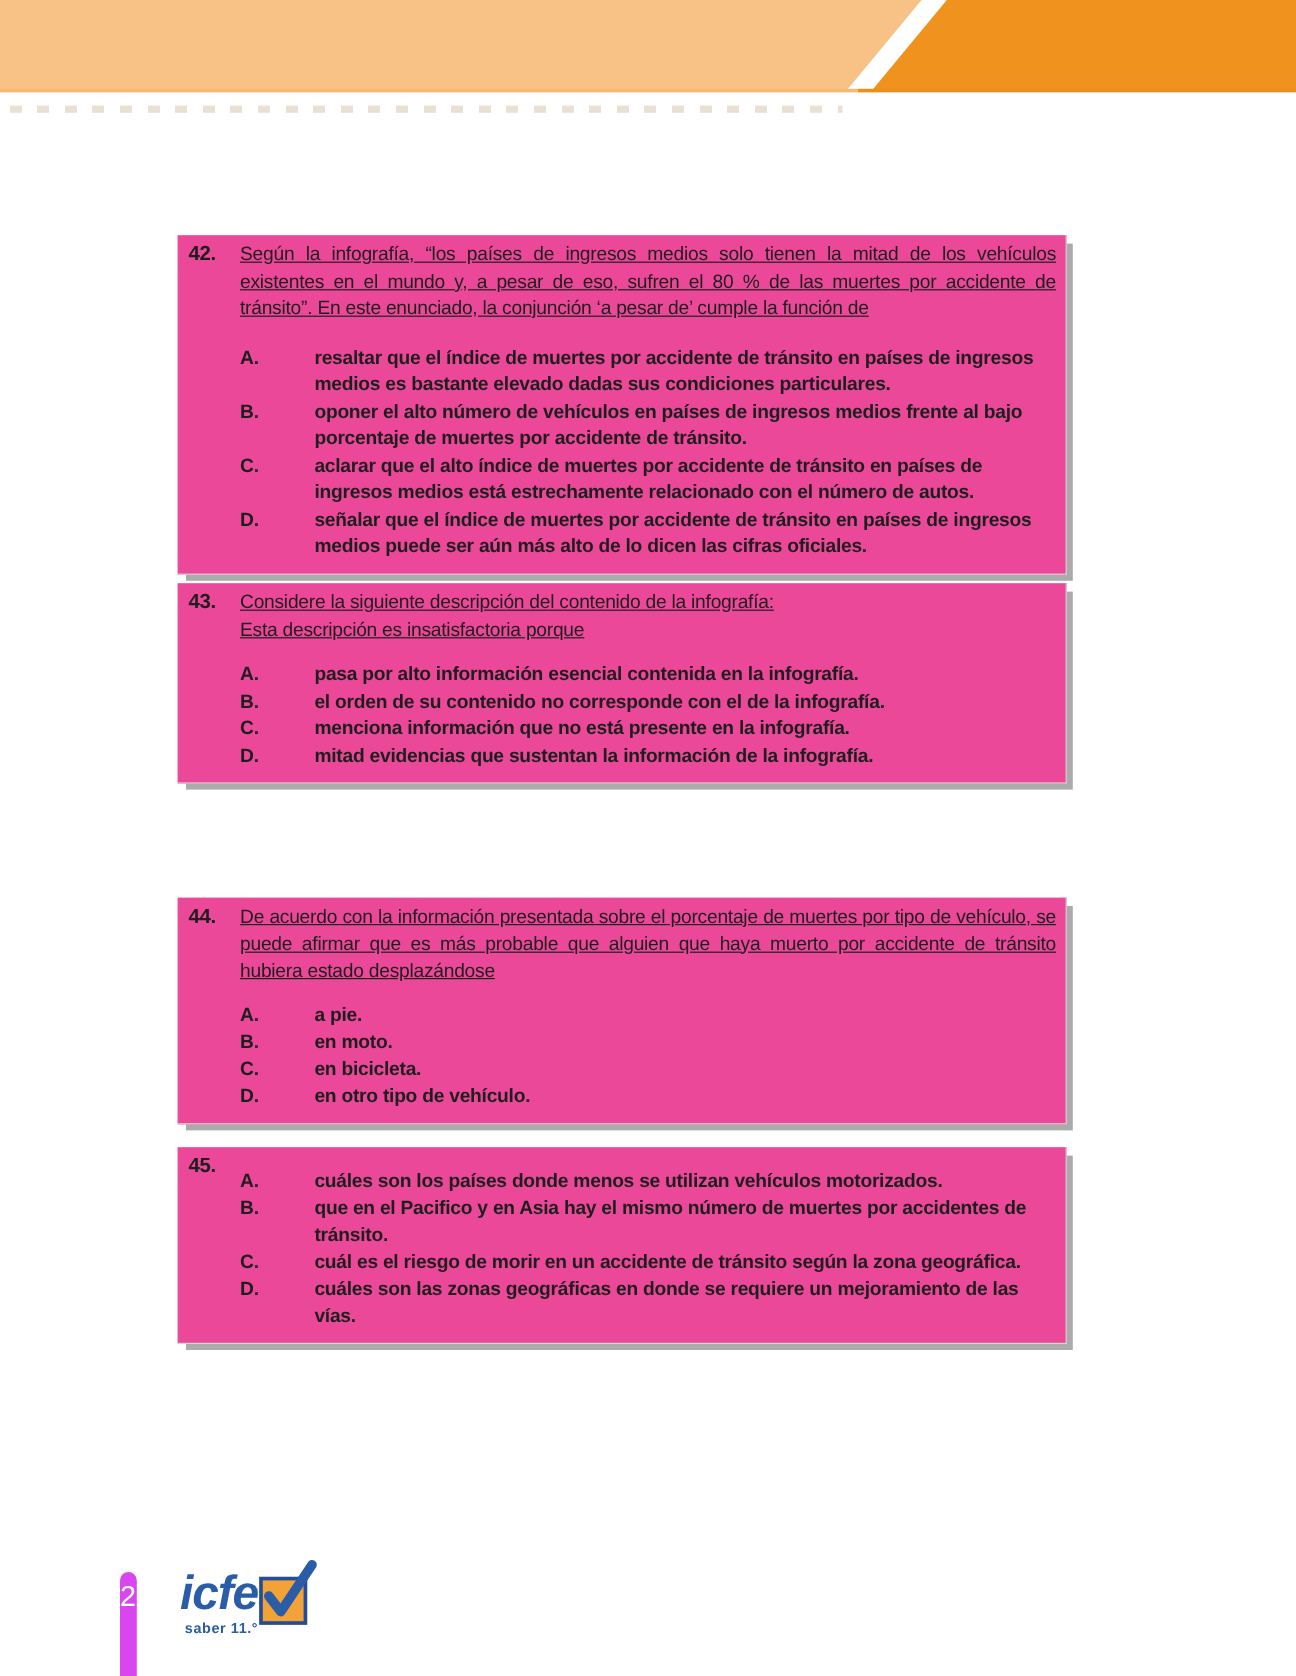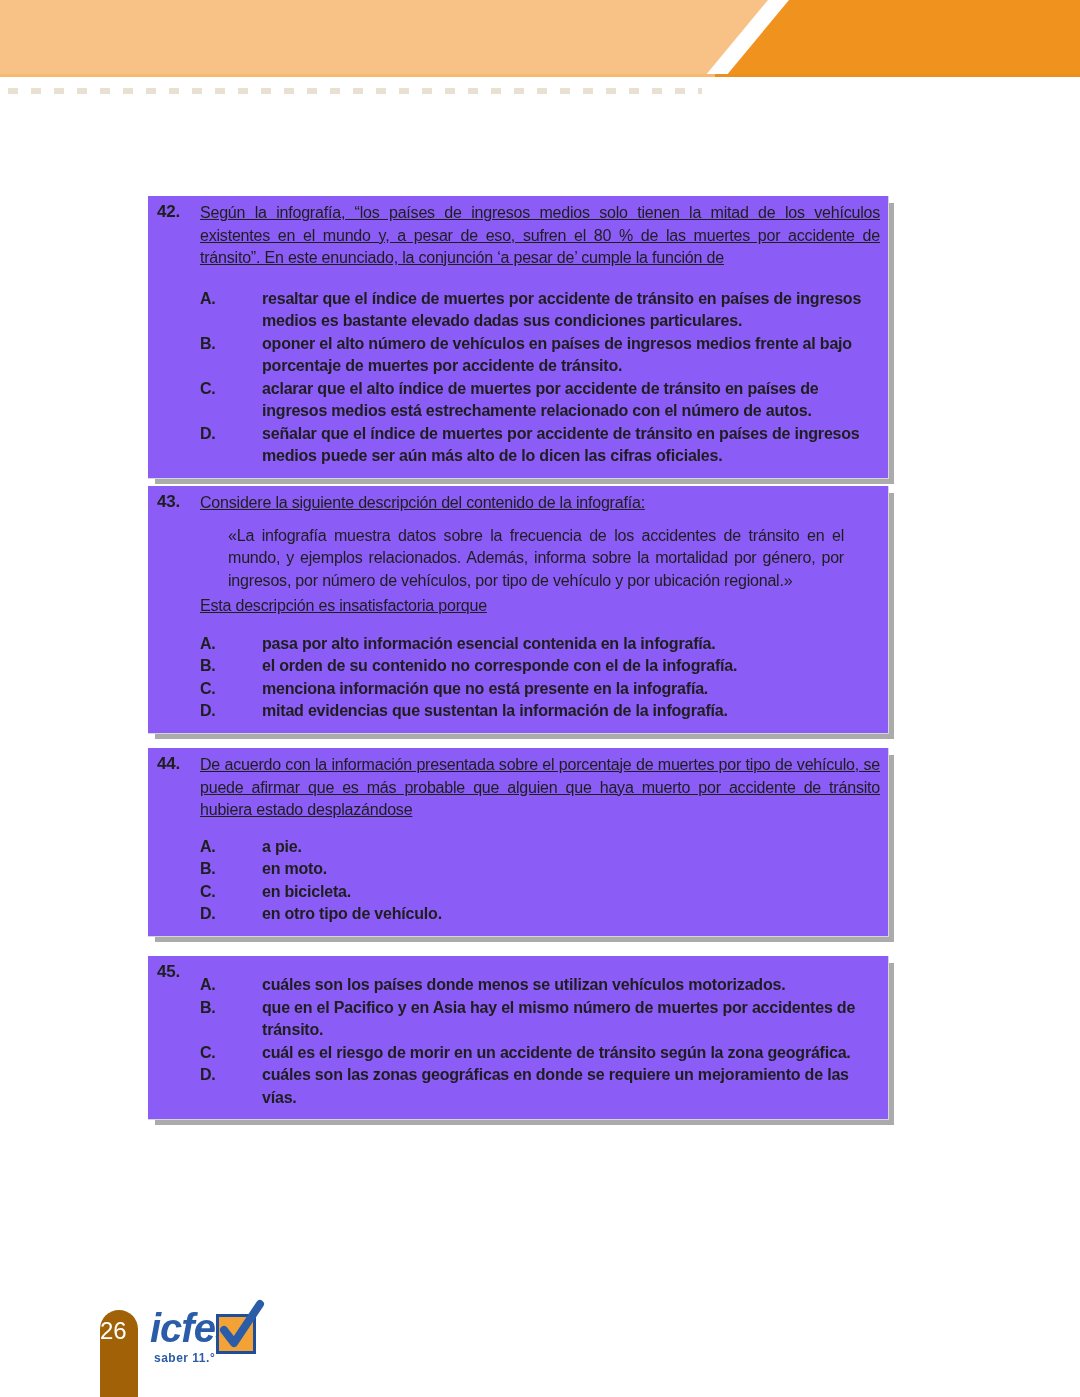--- a/index.html
+++ b/index.html
@@ -15,39 +15,39 @@
     clip-path:polygon(788px 0,1080px 0,1080px 76px,725px 76px);}
   .band-stripe{position:absolute;inset:0;background:#ffffff;
     clip-path:polygon(768px 0,789px 0,726px 76px,705px 76px);}
   .band-edge{position:absolute;top:74px;height:3px;}
   .band-edge.left{left:0;width:715px;background:#F5BA70;}
   .band-edge.right{left:715px;width:365px;background:#E8911C;}
   
   .dots{position:absolute;top:88px;left:8px;width:694px;height:6px;
     background:repeating-linear-gradient(90deg,#EAE0D2 0 10px,transparent 10px 23px);}
   
-  .qpanel{position:absolute;left:148px;width:741px;background:#8b5cf6;
+  .qpanel{position:absolute;left:148px;width:741px;background:#ec4899;
     padding:6px 8px 10px 52px;box-sizing:border-box;
     border-right:1px solid #d6d6d6;border-bottom:1px solid #d6d6d6;
     box-shadow:6px 6px 0 -1px #ABABAB;
     font-size:16px;line-height:22.5px;letter-spacing:-0.2px;}
   .qnum{position:absolute;left:9px;top:5px;font-weight:bold;font-size:17px;}
   .stem{margin:0;text-align:justify;text-decoration:underline;}
   .quote{margin:10px 36px 3px 28px;text-align:justify;}
   .opts{margin:0;}
   .opts.gap-lg{margin-top:18px;}
   .opts.gap-md{margin-top:15px;}
   .opts.gap-s{margin-top:14px;}
   .opts.gap-xs{margin-top:12px;}
   .opt{display:flex;margin:0;}
   .letter{flex:0 0 62px;font-weight:bold;}
   .otext{flex:1;font-weight:bold;}
   
-  .page-tab{position:absolute;left:100px;top:1310px;width:38px;height:87px;
-    background:#a16207;border-radius:19px 19px 0 0;}
+  .page-tab{position:absolute;left:100px;top:1310px;width:14px;height:87px;
+    background:#d946ef;border-radius:19px 19px 0 0;text-align:center;}
   .page-tab .num{display:block;margin-top:7px;color:#ffffff;font-size:24px;
     font-weight:normal;letter-spacing:0;}
   .logo{position:absolute;left:150px;top:1308px;width:180px;height:70px;}
   .logo .word{font-style:italic;font-weight:bold;font-size:40px;line-height:40px;
     color:#2A5CA8;letter-spacing:-1px;}
   .logo .sub{font-size:12px;font-weight:bold;color:#2A5CA8;margin-left:4px;
     letter-spacing:0.5px;}
   .logo .box{position:absolute;left:66px;top:6px;width:34px;height:34px;
     background:#F2A237;border:3px solid #1F4E9C;box-sizing:content-box;}
   .logo svg{position:absolute;left:60px;top:-12px;overflow:visible;}
@@ -83,21 +83,20 @@
     <div class="opt">
       <span class="letter">D.</span>
       <span class="otext">señalar que el índice de muertes por accidente de tránsito en países de ingresos medios puede ser aún más alto de lo dicen las cifras oficiales.</span>
     </div>
   </div>
 </section>
 
 <section class="qpanel" style="top:486px">
   <span class="qnum">43.</span>
   <p class="stem">Considere la siguiente descripción del contenido de la infografía:</p>
-  <p class="quote">«La infografía muestra datos sobre la frecuencia de los accidentes de tránsito en el mundo, y ejemplos relacionados. Además, informa sobre la mortalidad por género, por ingresos, por número de vehículos, por tipo de vehículo y por ubicación regional.»</p>
   <p class="stem">Esta descripción es insatisfactoria porque</p>
   <div class="opts gap-md">
     <div class="opt">
       <span class="letter">A.</span>
       <span class="otext">pasa por alto información esencial contenida en la infografía.</span>
     </div>
     <div class="opt">
       <span class="letter">B.</span>
       <span class="otext">el orden de su contenido no corresponde con el de la infografía.</span>
     </div>

